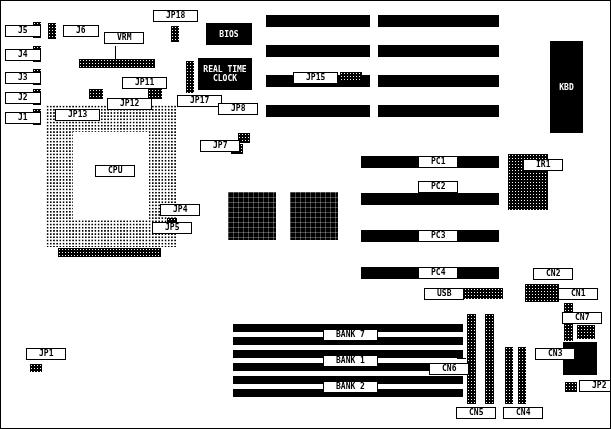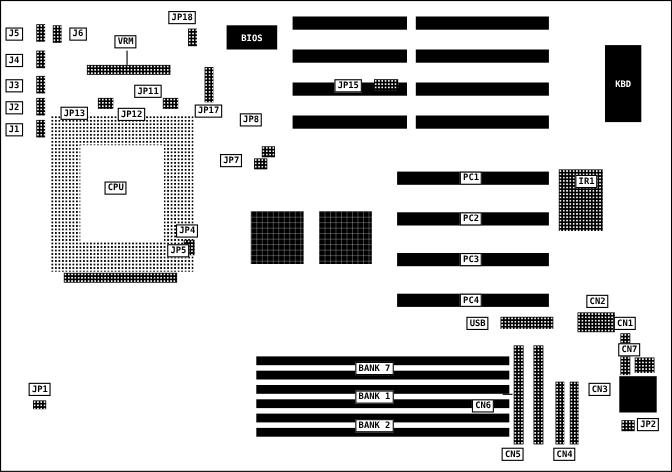--- a/index.html
+++ b/index.html
@@ -11,21 +11,21 @@
     box-sizing:border-box;
     font-family:"DejaVu Sans Mono", monospace;
     overflow:hidden;
   }
   .lbl{
     position:absolute;
     border:1px solid #000;
     background:#fff;
     color:#000;
     font:bold 8px/10px "DejaVu Sans Mono", monospace;
-    padding:0 2px;
+    padding:0 12px;
     white-space:nowrap;
     z-index:5;
   }
   .txt{
     position:absolute;
     color:#000;
     font:bold 8px/10px "DejaVu Sans Mono", monospace;
     white-space:nowrap;
     z-index:4;
   }
@@ -70,35 +70,39 @@
   <div class="bar" style="left:377px;top:44px;width:121px;height:12px"></div>
   <div class="bar" style="left:265px;top:74px;width:104px;height:12px"></div>
   <div class="bar" style="left:377px;top:74px;width:121px;height:12px"></div>
   <div class="bar" style="left:265px;top:104px;width:104px;height:12px"></div>
   <div class="bar" style="left:377px;top:104px;width:121px;height:12px"></div>
   <div class="txt" style="left:430px;top:46px">33878</div>
 
   <div class="bar" style="left:360px;top:155px;width:138px;height:12px"></div>
   <div class="lbl" style="left:417px;top:155px">PC1</div>
   <div class="bar" style="left:360px;top:192px;width:138px;height:12px"></div>
-  <div class="lbl" style="left:417px;top:192px">PC2</div>
+  <div class="lbl" style="left:417px;top:180px">PC2</div>
   <div class="bar" style="left:360px;top:229px;width:138px;height:12px"></div>
   <div class="lbl" style="left:417px;top:229px">PC3</div>
   <div class="bar" style="left:360px;top:266px;width:138px;height:12px"></div>
   <div class="lbl" style="left:417px;top:266px">PC4</div>
 
-  <div class="chip" style="left:549px;top:40px;width:33px;height:70px">
+  <div class="chip" style="left:549px;top:40px;width:33px;height:92px">
     <span>KBD</span>
   </div>
 
   <div class="dots" style="left:507px;top:153px;width:40px;height:56px"></div>
   <div class="lbl" style="left:522px;top:158px">IR1</div>
 
   <div class="chip" style="left:205px;top:22px;width:46px;height:22px">
     <span>BIOS</span>
+  </div>
+  <div class="chip" style="left:197px;top:57px;width:54px;height:32px">
+    <span>REAL TIME</span>
+    <span>CLOCK</span>
   </div>
 
   <div class="pinfield" style="left:45px;top:104px;width:130px;height:142px"></div>
   <div class="inner-white" style="left:72px;top:131px;width:76px;height:88px"></div>
   <div class="lbl" style="left:94px;top:164px">CPU</div>
   <div class="dots" style="left:57px;top:247px;width:103px;height:9px"></div>
 
   <div class="lbl" style="left:103px;top:31px">VRM</div>
   <div class="line" style="left:114px;top:45px;width:1px;height:13px"></div>
   <div class="dots" style="left:78px;top:58px;width:76px;height:9px"></div>
@@ -110,31 +114,31 @@
   <div class="lbl" style="left:4px;top:48px">J4</div>
   <div class="dots" style="left:32px;top:45px;width:8px;height:16px"></div>
   <div class="lbl" style="left:4px;top:71px">J3</div>
   <div class="dots" style="left:32px;top:68px;width:8px;height:16px"></div>
   <div class="lbl" style="left:4px;top:91px">J2</div>
   <div class="dots" style="left:32px;top:88px;width:8px;height:16px"></div>
   <div class="lbl" style="left:4px;top:111px">J1</div>
   <div class="dots" style="left:32px;top:108px;width:8px;height:16px"></div>
 
   <div class="lbl" style="left:121px;top:76px">JP11</div>
-  <div class="lbl" style="left:54px;top:96px">JP13</div>
+  <div class="lbl" style="left:54px;top:108px">JP13</div>
   <div class="lbl" style="left:106px;top:97px">JP12</div>
   <div class="dots" style="left:88px;top:88px;width:14px;height:10px"></div>
   <div class="dots" style="left:147px;top:88px;width:14px;height:10px"></div>
 
   <div class="lbl" style="left:152px;top:9px">JP18</div>
   <div class="dots" style="left:170px;top:25px;width:8px;height:16px"></div>
   <div class="dots" style="left:185px;top:60px;width:8px;height:32px"></div>
   <div class="lbl" style="left:176px;top:94px">JP17</div>
 
-  <div class="lbl" style="left:303px;top:71px">JP15</div>
+  <div class="lbl" style="left:292px;top:71px">JP15</div>
   <div class="dots" style="left:339px;top:71px;width:22px;height:10px"></div>
   <div class="lbl" style="left:217px;top:102px">JP8</div>
   <div class="dots" style="left:237px;top:132px;width:12px;height:10px"></div>
   <div class="lbl" style="left:199px;top:139px">JP7</div>
   <div class="dots" style="left:230px;top:143px;width:12px;height:10px"></div>
 
   <div class="lbl" style="left:159px;top:203px">JP4</div>
   <div class="lbl" style="left:151px;top:221px">JP5</div>
   <div class="dots" style="left:166px;top:217px;width:10px;height:14px"></div>
 

